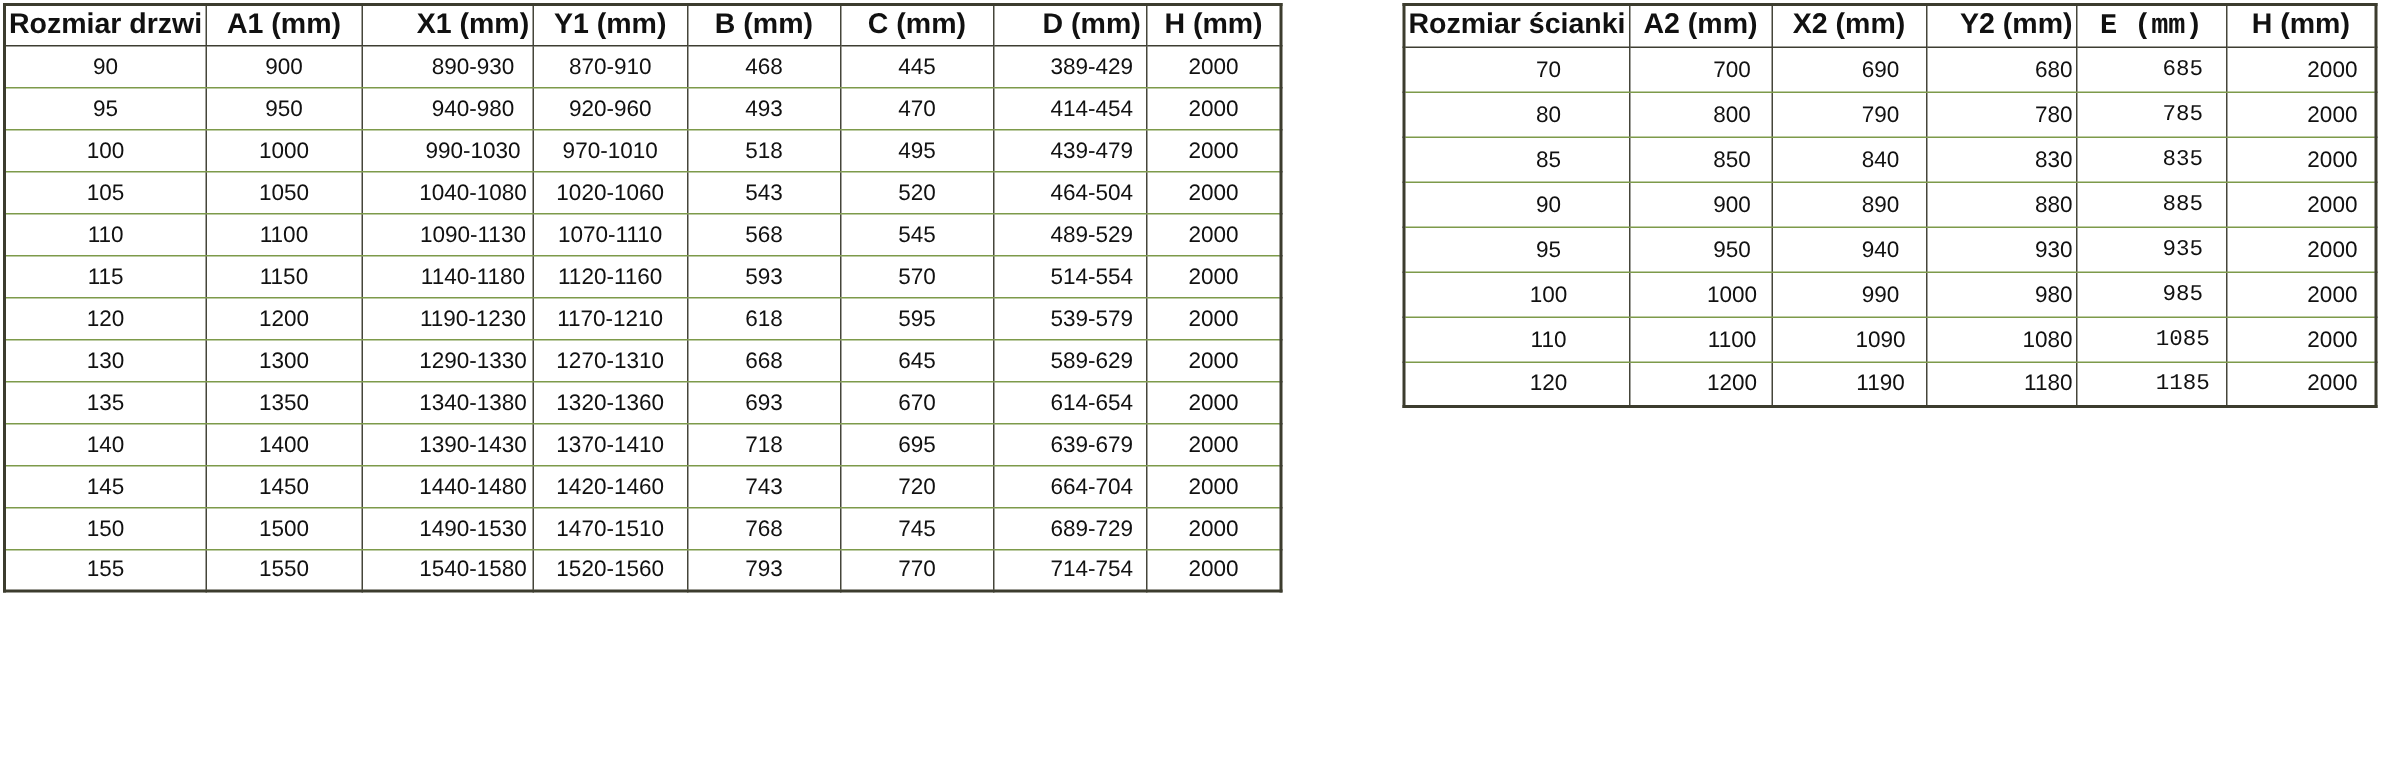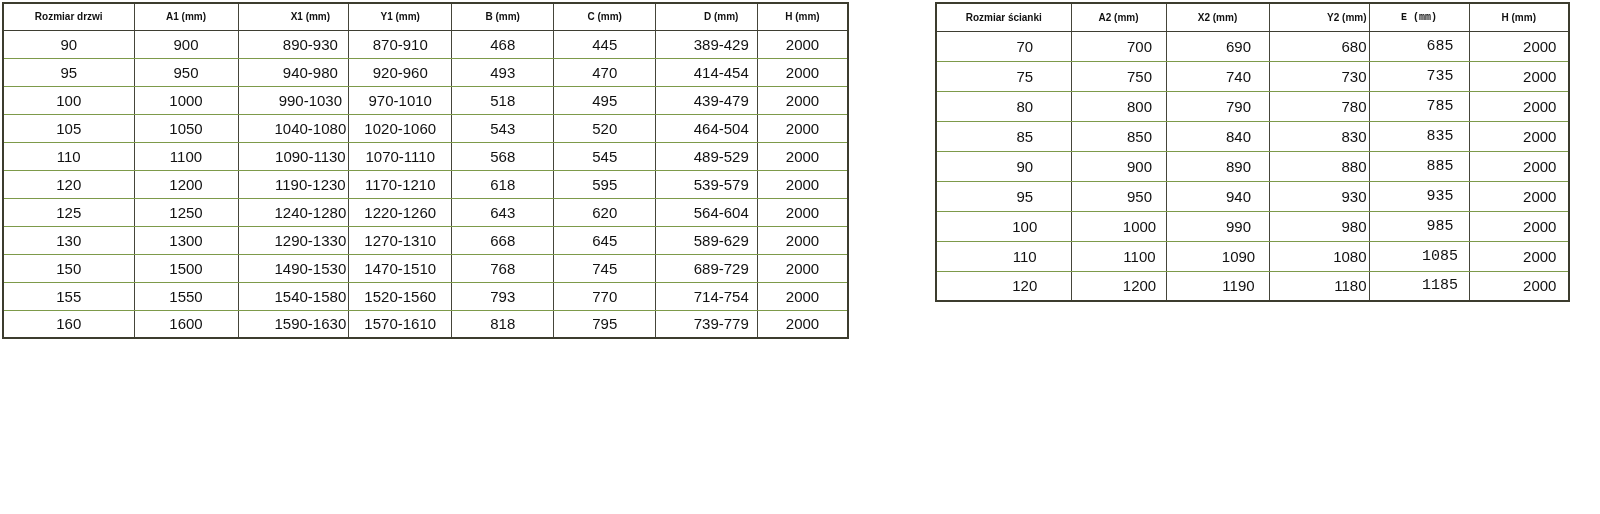--- a/index.html
+++ b/index.html
@@ -42,21 +42,21 @@
     border-top: 1px solid var(--border-horizontal);
     border-bottom: 1px solid var(--border-horizontal);
     text-align: center;
     vertical-align: middle;
     padding: 0 2px;
     white-space: nowrap;
     overflow: hidden;
   }
   .size-table thead th {
     font-weight: 700;
-    font-size: 10px;
+    font-size: 19px;
     border-bottom: 1px solid var(--header-underline);
     border-top: none;
   }
   .size-table td {
     font-weight: 400;
     font-size: 15px;
   }
   
   #door-table th { height: 27px; }
   #door-table td { height: 28px; }
@@ -144,79 +144,99 @@
           <td>110</td>
           <td>1100</td>
           <td>1090-1130</td>
           <td>1070-1110</td>
           <td>568</td>
           <td>545</td>
           <td>489-529</td>
           <td>2000</td>
         </tr>
         <tr>
+          <td>115</td>
+          <td>1150</td>
+          <td>1140-1180</td>
+          <td>1120-1160</td>
+          <td>593</td>
+          <td>570</td>
+          <td>514-554</td>
+          <td>2000</td>
+        </tr>
+        <tr>
           <td>120</td>
           <td>1200</td>
           <td>1190-1230</td>
           <td>1170-1210</td>
           <td>618</td>
           <td>595</td>
           <td>539-579</td>
           <td>2000</td>
         </tr>
         <tr>
-          <td>125</td>
-          <td>1250</td>
-          <td>1240-1280</td>
-          <td>1220-1260</td>
-          <td>643</td>
-          <td>620</td>
-          <td>564-604</td>
-          <td>2000</td>
-        </tr>
-        <tr>
           <td>130</td>
           <td>1300</td>
           <td>1290-1330</td>
           <td>1270-1310</td>
           <td>668</td>
           <td>645</td>
           <td>589-629</td>
           <td>2000</td>
         </tr>
         <tr>
+          <td>135</td>
+          <td>1350</td>
+          <td>1340-1380</td>
+          <td>1320-1360</td>
+          <td>693</td>
+          <td>670</td>
+          <td>614-654</td>
+          <td>2000</td>
+        </tr>
+        <tr>
+          <td>140</td>
+          <td>1400</td>
+          <td>1390-1430</td>
+          <td>1370-1410</td>
+          <td>718</td>
+          <td>695</td>
+          <td>639-679</td>
+          <td>2000</td>
+        </tr>
+        <tr>
+          <td>145</td>
+          <td>1450</td>
+          <td>1440-1480</td>
+          <td>1420-1460</td>
+          <td>743</td>
+          <td>720</td>
+          <td>664-704</td>
+          <td>2000</td>
+        </tr>
+        <tr>
           <td>150</td>
           <td>1500</td>
           <td>1490-1530</td>
           <td>1470-1510</td>
           <td>768</td>
           <td>745</td>
           <td>689-729</td>
           <td>2000</td>
         </tr>
         <tr>
           <td>155</td>
           <td>1550</td>
           <td>1540-1580</td>
           <td>1520-1560</td>
           <td>793</td>
           <td>770</td>
           <td>714-754</td>
           <td>2000</td>
         </tr>
-        <tr>
-          <td>160</td>
-          <td>1600</td>
-          <td>1590-1630</td>
-          <td>1570-1610</td>
-          <td>818</td>
-          <td>795</td>
-          <td>739-779</td>
-          <td>2000</td>
-        </tr>
       </tbody>
     </table>
 
   <table class="size-table" id="wall-table">
       <thead>
         <tr>
           <th>Rozmiar ścianki</th>
           <th>A2 (mm)</th>
           <th>X2 (mm)</th>
           <th>Y2 (mm)</th>
@@ -227,28 +247,20 @@
       <tbody>
         <tr>
           <td>70</td>
           <td>700</td>
           <td>690</td>
           <td>680</td>
           <td>685</td>
           <td>2000</td>
         </tr>
         <tr>
-          <td>75</td>
-          <td>750</td>
-          <td>740</td>
-          <td>730</td>
-          <td>735</td>
-          <td>2000</td>
-        </tr>
-        <tr>
           <td>80</td>
           <td>800</td>
           <td>790</td>
           <td>780</td>
           <td>785</td>
           <td>2000</td>
         </tr>
         <tr>
           <td>85</td>
           <td>850</td>

